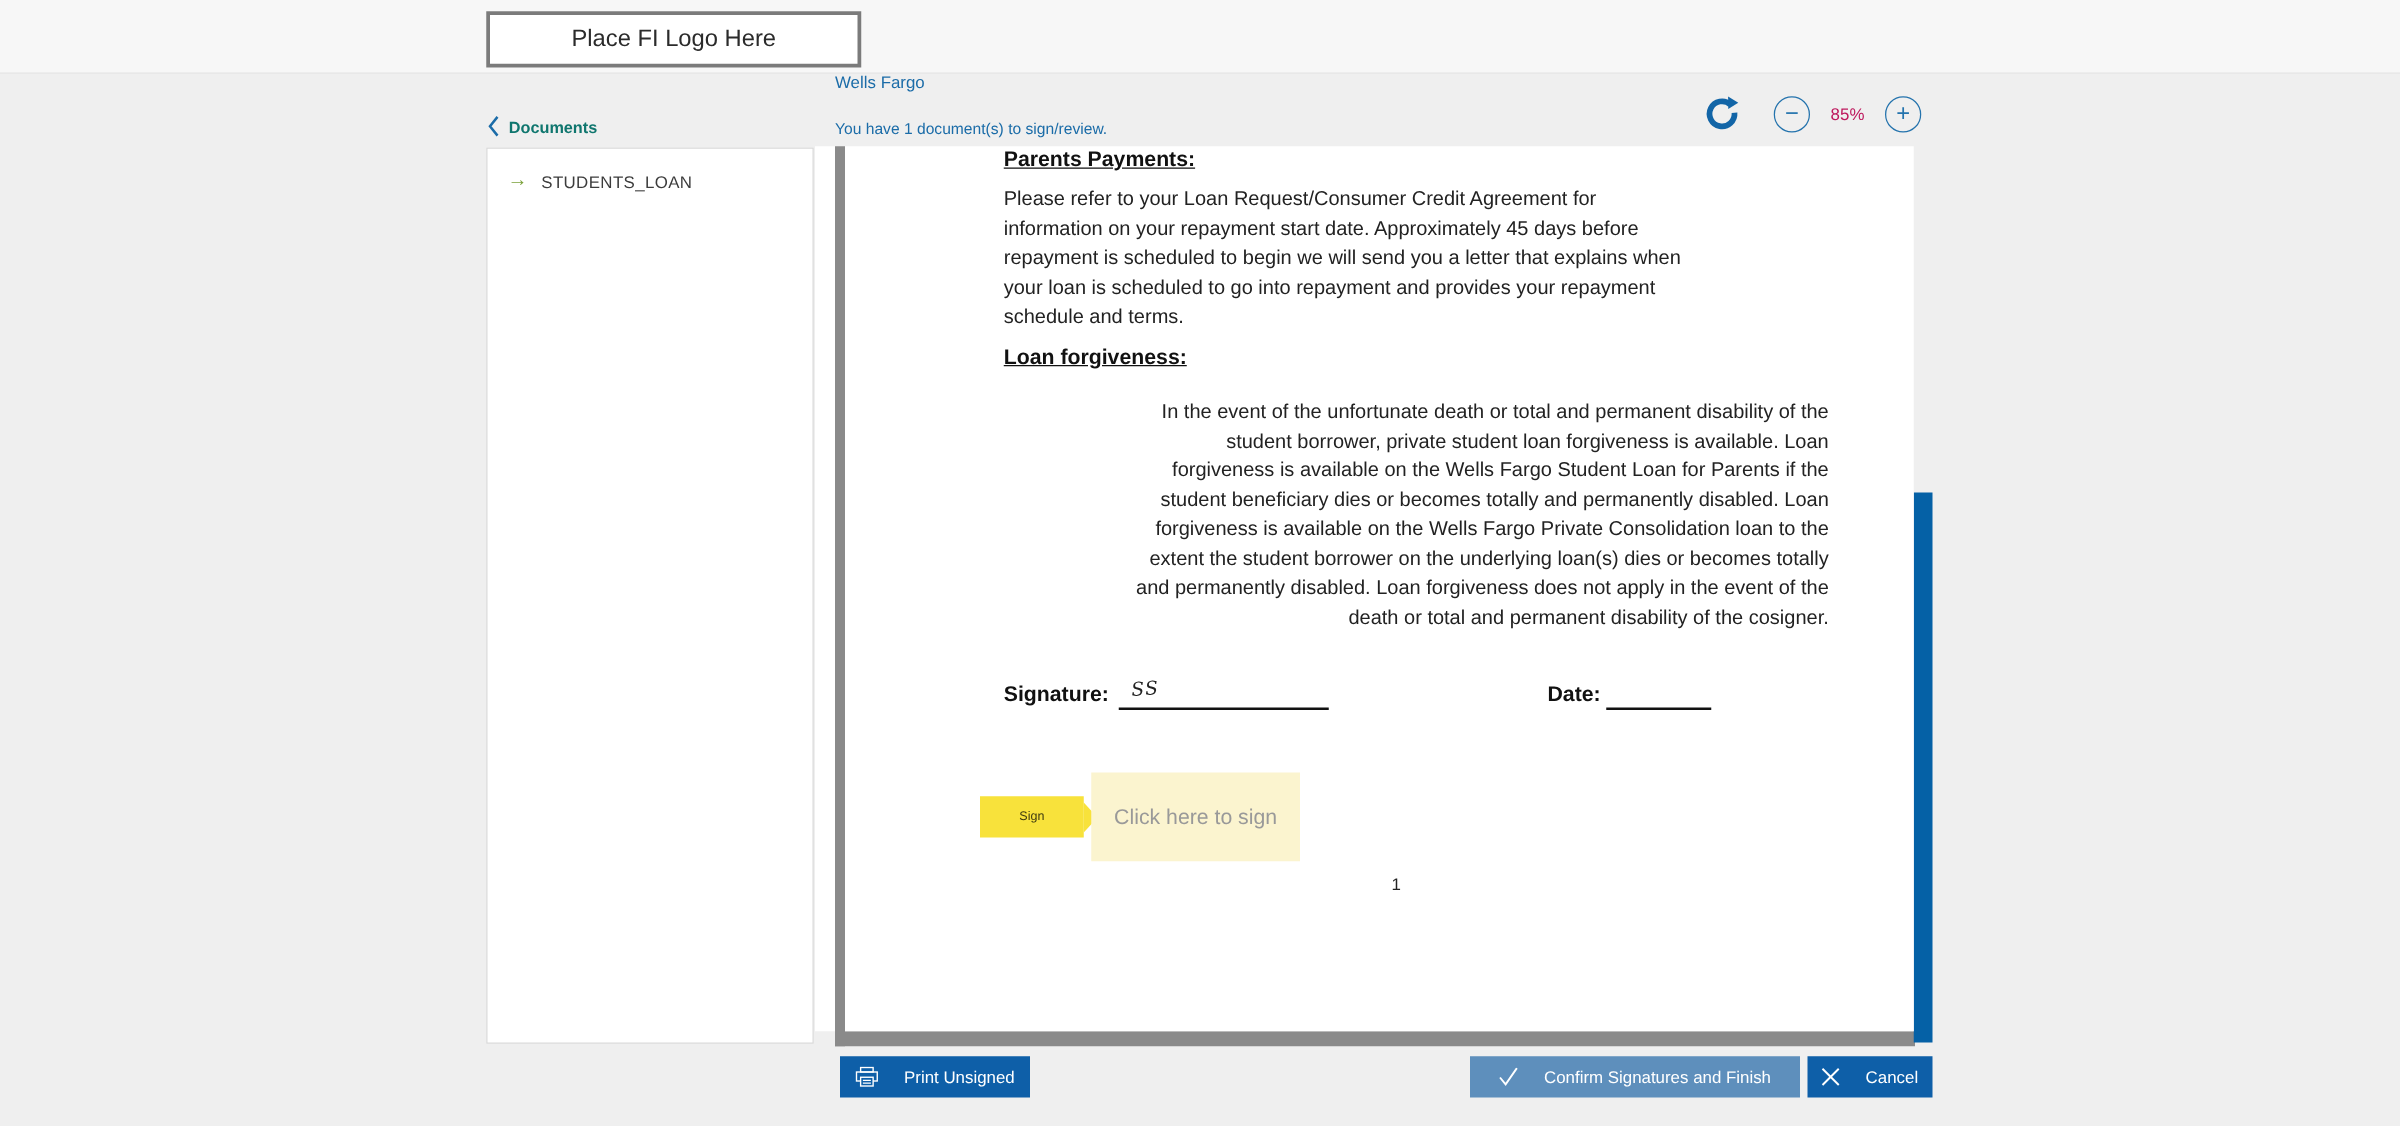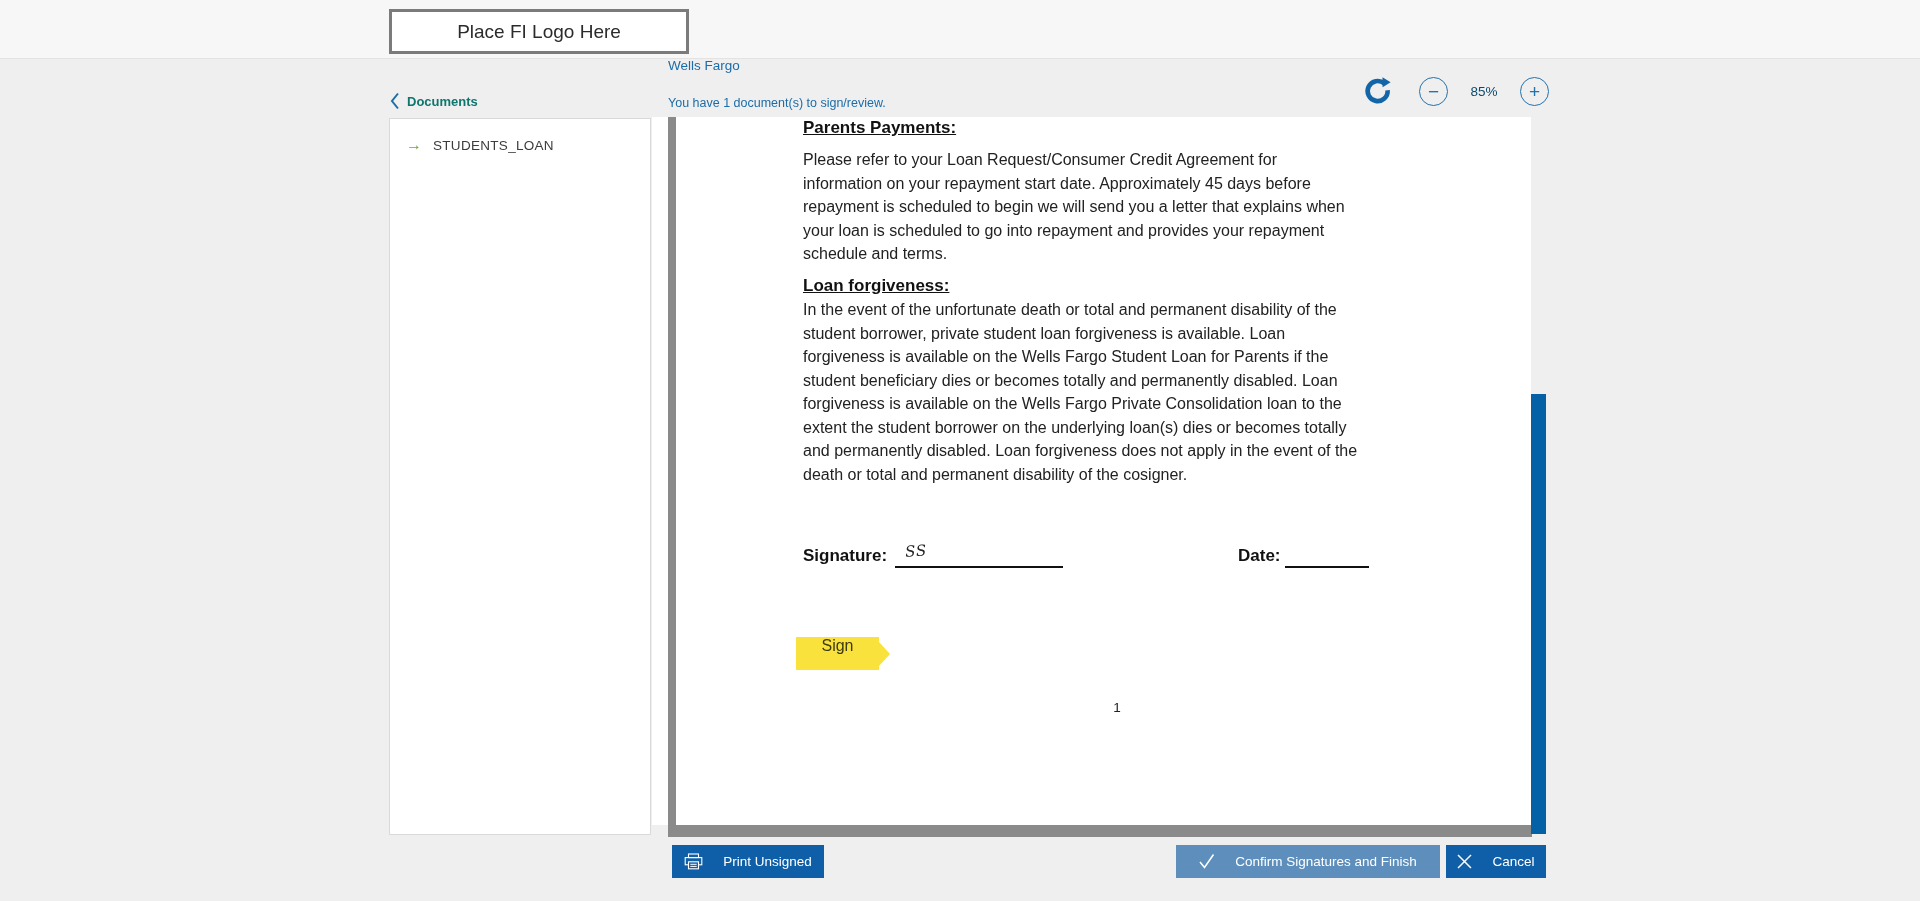--- a/index.html
+++ b/index.html
@@ -27,47 +27,47 @@
   
   .bank-name{position:absolute;left:668px;top:58px;font-size:13.5px;color:var(--accent-blue);}
   .status-text{position:absolute;left:668px;top:96px;font-size:12.5px;color:var(--accent-blue);}
 
   
   .zoom-controls{position:absolute;left:1360px;top:74px;height:34px;display:flex;align-items:center;}
   .refresh-btn{width:34px;height:34px;display:flex;align-items:center;justify-content:center;cursor:pointer;}
   .circle-btn{width:29px;height:29px;border:1.4px solid #2473AD;border-radius:50%;color:#2473AD;
     display:flex;align-items:center;justify-content:center;font-size:19px;font-weight:300;cursor:pointer;background:transparent;line-height:1;}
   .zoom-out-btn{margin-left:25px;}
-  .zoom-level{width:72px;text-align:center;font-size:13.5px;color:#0c4a6e;}
+  .zoom-level{width:60px;text-align:center;font-size:13.5px;color:#be185d;}
 
   
   .gap-strip{position:absolute;left:652px;top:117px;width:16px;height:708px;background:#fff;}
   .viewer{position:absolute;left:668px;top:117px;width:878px;height:720px;}
   .viewer .left-frame{position:absolute;left:0;top:0;width:8px;height:720px;background:var(--frame-gray);}
   .viewer .hscrollbar{position:absolute;left:0;top:708px;width:864px;height:12px;background:var(--frame-gray);cursor:pointer;}
   .page{position:absolute;left:8px;top:0;width:855px;height:708px;background:#fff;overflow:hidden;}
   .vscrollbar{position:absolute;left:863px;top:277px;width:15px;height:440px;background:var(--scrollbar-blue);cursor:pointer;}
 
   
   .doc-content{position:absolute;left:127px;top:1px;width:660px;color:#1c1c1c;}
   .doc-heading{position:absolute;left:0;font-size:17px;font-weight:bold;color:#111;text-decoration:underline;}
   .doc-para{position:absolute;left:0;width:660px;font-size:16px;line-height:23.5px;white-space:pre-line;color:#222;}
-  .h1{top:0;} .p1{top:30px;} .h2{top:158px;} .p2{top:180px;}
+  .h1{top:0;} .p1{top:30px;} .h2{top:158px;} .p2{top:200px;text-align:right;}
   .sig-row{position:absolute;top:426px;left:0;width:660px;height:30px;font-size:17px;font-weight:bold;color:#111;}
   .sig-label{position:absolute;left:0;top:2px;}
   .sig-line{position:absolute;left:92px;top:0;width:168px;height:24px;border-bottom:2px solid #111;}
   .sig-initials{position:absolute;left:10px;top:-2px;font-family:"DejaVu Serif",serif;font-style:italic;font-weight:normal;
     font-size:15px;color:#222;transform:rotate(-4deg);letter-spacing:1px;}
   .date-label{position:absolute;left:435px;top:2px;}
   .date-line{position:absolute;left:482px;top:0;width:84px;height:24px;border-bottom:2px solid #111;}
 
   .sign-prompt{position:absolute;left:197px;top:501px;width:167px;height:71px;background:var(--prompt-yellow);
     display:flex;align-items:center;justify-content:center;font-size:17px;color:#999;cursor:pointer;}
   .sign-tag{position:absolute;left:108px;top:520px;width:83px;height:33px;background:var(--tag-yellow);
-    display:flex;align-items:flex-start;justify-content:center;font-size:16px;color:#3d3a10;cursor:pointer;margin-left:12px;}
+    display:flex;align-items:center;justify-content:center;font-size:10px;color:#3d3a10;cursor:pointer;}
   .sign-tag::after{content:"";position:absolute;left:83px;top:50%;transform:translateY(-50%);
     border-top:12px solid transparent;border-bottom:12px solid transparent;border-left:11px solid var(--tag-yellow);}
   .page-number{position:absolute;left:421px;top:583px;width:40px;text-align:center;font-size:13.5px;color:#222;}
 
   
   .btn{position:absolute;top:845px;height:33px;display:flex;align-items:center;justify-content:center;gap:20px;
     color:#fff;font-size:13.5px;cursor:pointer;border:none;}
   .print-btn{left:672px;width:152px;background:var(--button-blue);}
   .confirm-btn{left:1176px;width:264px;background:var(--confirm-blue);}
   .cancel-btn{left:1446px;width:100px;background:var(--button-blue);}
@@ -147,20 +147,23 @@
           <span class="sig-initials">SS</span>
         </span>
         <span class="date-label">Date:</span>
         <span class="date-line"></span>
       </div>
     </div>
 
     <div class="sign-tag">
       <span>Sign</span>
     </div>
+    <div class="sign-prompt">
+      <span>Click here to sign</span>
+    </div>
 
     <div class="page-number">1</div>
   </div>
 </div>
 
 <button class="btn print-btn">
   <span style="display:flex;">
     <svg width="19" height="17" viewBox="0 0 19 17">
       <rect x="4.5" y="1" width="10" height="3.6" fill="none" stroke="#fff" stroke-width="1.1"></rect>
       <rect x="1.2" y="4.6" width="16.6" height="7.2" fill="none" stroke="#fff" stroke-width="1.1"></rect>

